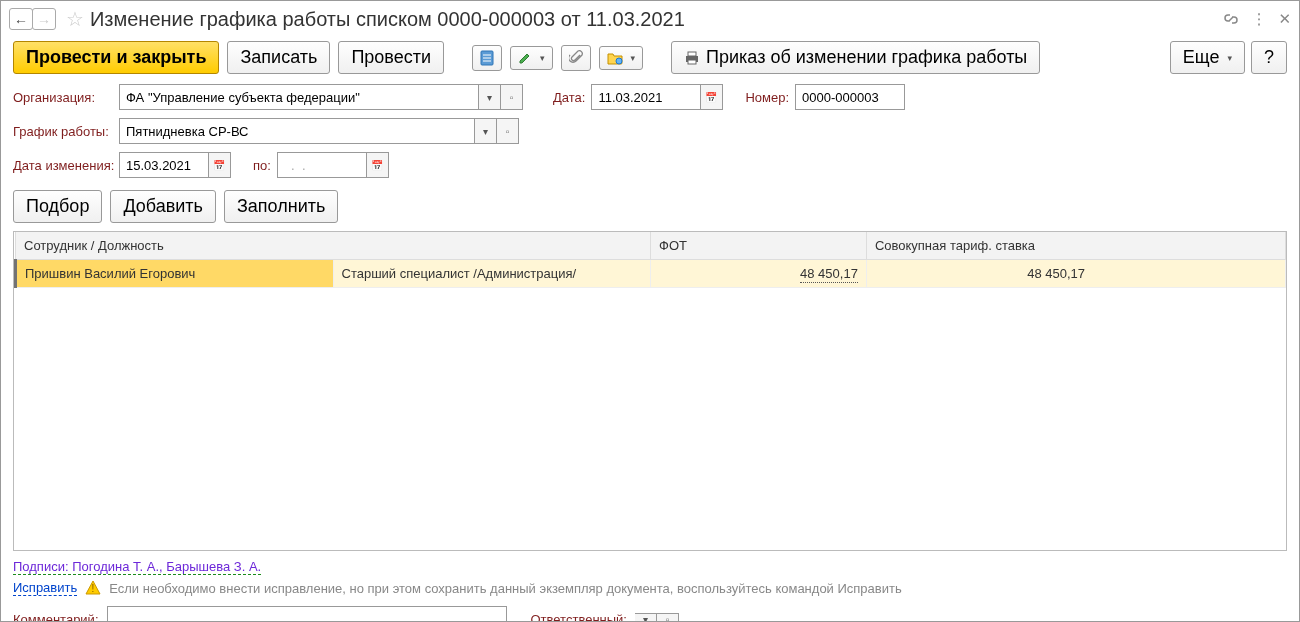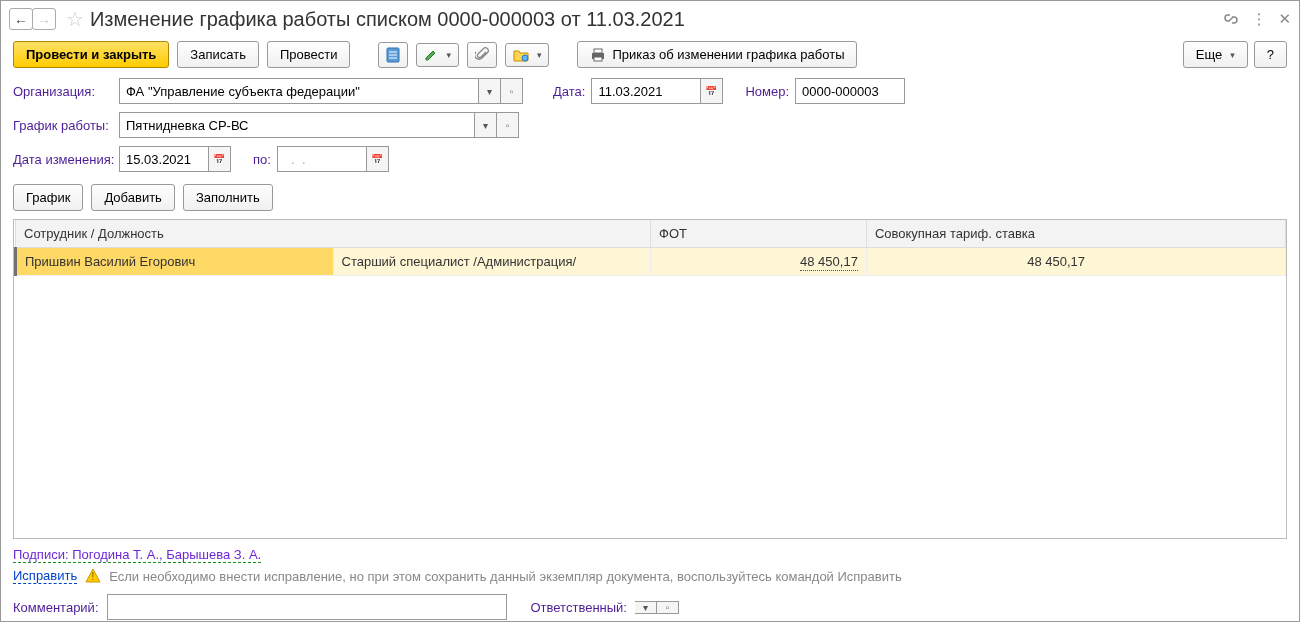--- a/index.html
+++ b/index.html
@@ -43,21 +43,21 @@
     align-items: center;
     padding: 4px 12px 10px 12px;
     gap: 8px;
   }
   .btn {
     border: 1px solid #999;
     border-radius: 3px;
     background: linear-gradient(#fefefe, #f0f0f0);
     padding: 5px 12px;
     cursor: pointer;
-    font-size: 13px;
+    font-size: 18px;
     display: inline-flex;
     align-items: center;
     gap: 6px;
   }
   .btn-primary {
     background: linear-gradient(#ffe066, #ffcc00);
     border-color: #b38600;
     font-weight: bold;
   }
   .btn-small {
@@ -65,21 +65,21 @@
   }
   .btn-dropdown::after {
     content: "▾";
     font-size: 9px;
     margin-left: 2px;
     color: #555;
   }
   .toolbar-right { margin-left: auto; display: flex; gap: 6px; }
   .form-area { padding: 0 12px; }
   .form-row { display: flex; align-items: center; margin-bottom: 8px; gap: 6px; }
-  .label { color: #4c1d95; white-space: nowrap; }
+  .label { color: #7f1d1d; white-space: nowrap; }
   .input-group { display: inline-flex; }
   .input {
     border: 1px solid #999;
     padding: 4px 6px;
     font-size: 13px;
     height: 26px;
     background: #fff;
   }
   .input-btn {
     border: 1px solid #999;
@@ -242,21 +242,21 @@
     <span style="width:10px"></span>
     <span class="label">по:</span>
     <div class="input-group">
       <input class="input" style="width: 90px; color: rgb(170, 170, 170);" value="  .  .    ">
       <span class="input-btn">📅</span>
     </div>
   </div>
 </div>
 
 <div class="action-row">
-  <button class="btn">График</button>
+  <button class="btn">Подбор</button>
   <button class="btn">Добавить</button>
   <button class="btn">Заполнить</button>
 </div>
 
 <div class="table-wrap">
   <table>
     <thead>
       <tr>
         <th colspan="2" style="width:50%">Сотрудник / Должность</th>
         <th style="width:17%">ФОТ</th>

